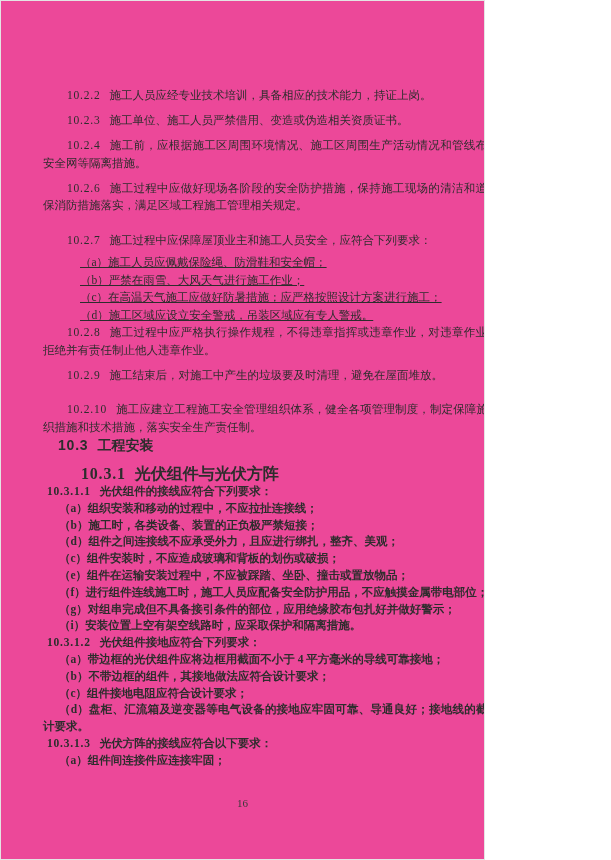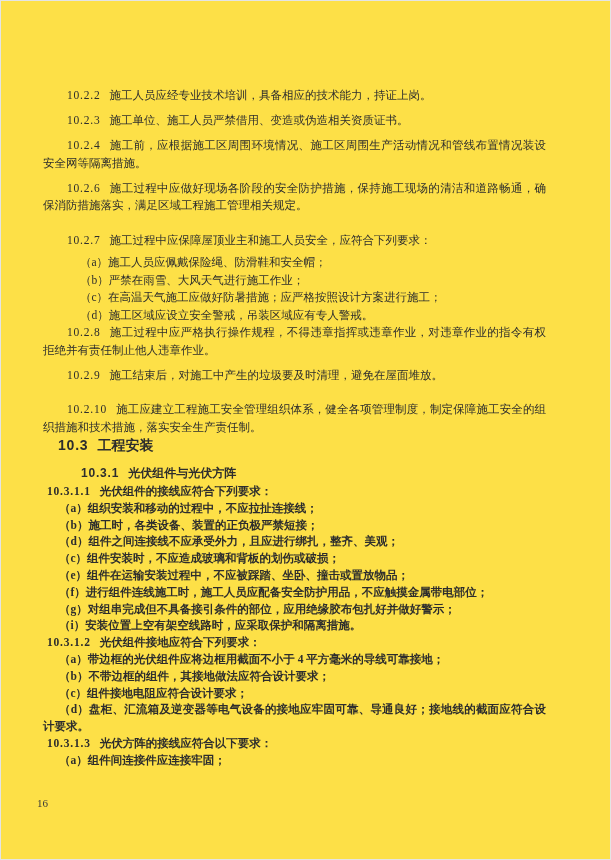--- a/index.html
+++ b/index.html
@@ -1,67 +1,66 @@
 <!DOCTYPE html>
 <html><head>
 <meta charset="utf-8">
 <style>
   html, body { margin: 0; padding: 0; background: #ffffff; }
   .page {
     position: relative;
-    width: 611px;
+    width: 485px;
     height: 860px;
-    background: #fde047;
+    background: #ec4899;
     border: 1px solid #e4e4e4;
     box-sizing: border-box;
     font-family: "Liberation Serif", "DejaVu Serif", serif;
     color: #2d2d2d;
     overflow: hidden;
   }
   .body-text {
     position: absolute;
     top: 86px;
     left: 42px;
     width: 503px;
     font-size: 11.5px;
     line-height: 17.5px;
     text-align: justify;
   }
   p { margin: 0; }
   .clause { margin: 0 0 7.5px 0; text-indent: 24px; }
   .clause.no-gap { margin-bottom: 0; margin-top: 17px; }
   .num { letter-spacing: 0.8px; padding-right: 9px; }
-  .item-group-a { margin: 5px 0 0 0; }
+  .item-group-a { margin: 5px 0 0 0; text-decoration: underline; }
   .item-a { text-indent: 37px; }
   .sec-103 { line-height: 16.8px; font-weight: bold; }
   .heading-2 {
     font-weight: bold;
     font-size: 14px;
     text-indent: 15px;
     margin: 1px 0 0 0;
     font-family: "Liberation Sans", "DejaVu Sans", sans-serif;
   }
   .heading-3 {
     font-weight: bold;
-    font-size: 12px;
+    font-size: 16px;
     text-indent: 38px;
     margin: 10px 0 1px 0;
-    font-family: Liberation Sans, sans-serif;
+    font-family: Liberation Serif, serif;
   }
   .clause-103 { text-indent: 4px; }
   .item-b { text-indent: 16px; }
   .page-number {
     position: absolute;
     top: 796px;
     left: 0;
     width: 100%;
-    text-align: left;
+    text-align: center;
     font-size: 11px;
     color: #3a3a3a;
-    padding-left: 36px;
   }
 </style>
 </head>
 <body>
 
 <div class="page">
   <div class="body-text">
 
     <p class="clause"><span class="num">10.2.2</span><span>施工人员应经专业技术培训，具备相应的技术能力，持证上岗。</span></p>
     <p class="clause"><span class="num">10.2.3</span><span>施工单位、施工人员严禁借用、变造或伪造相关资质证书。</span></p>

